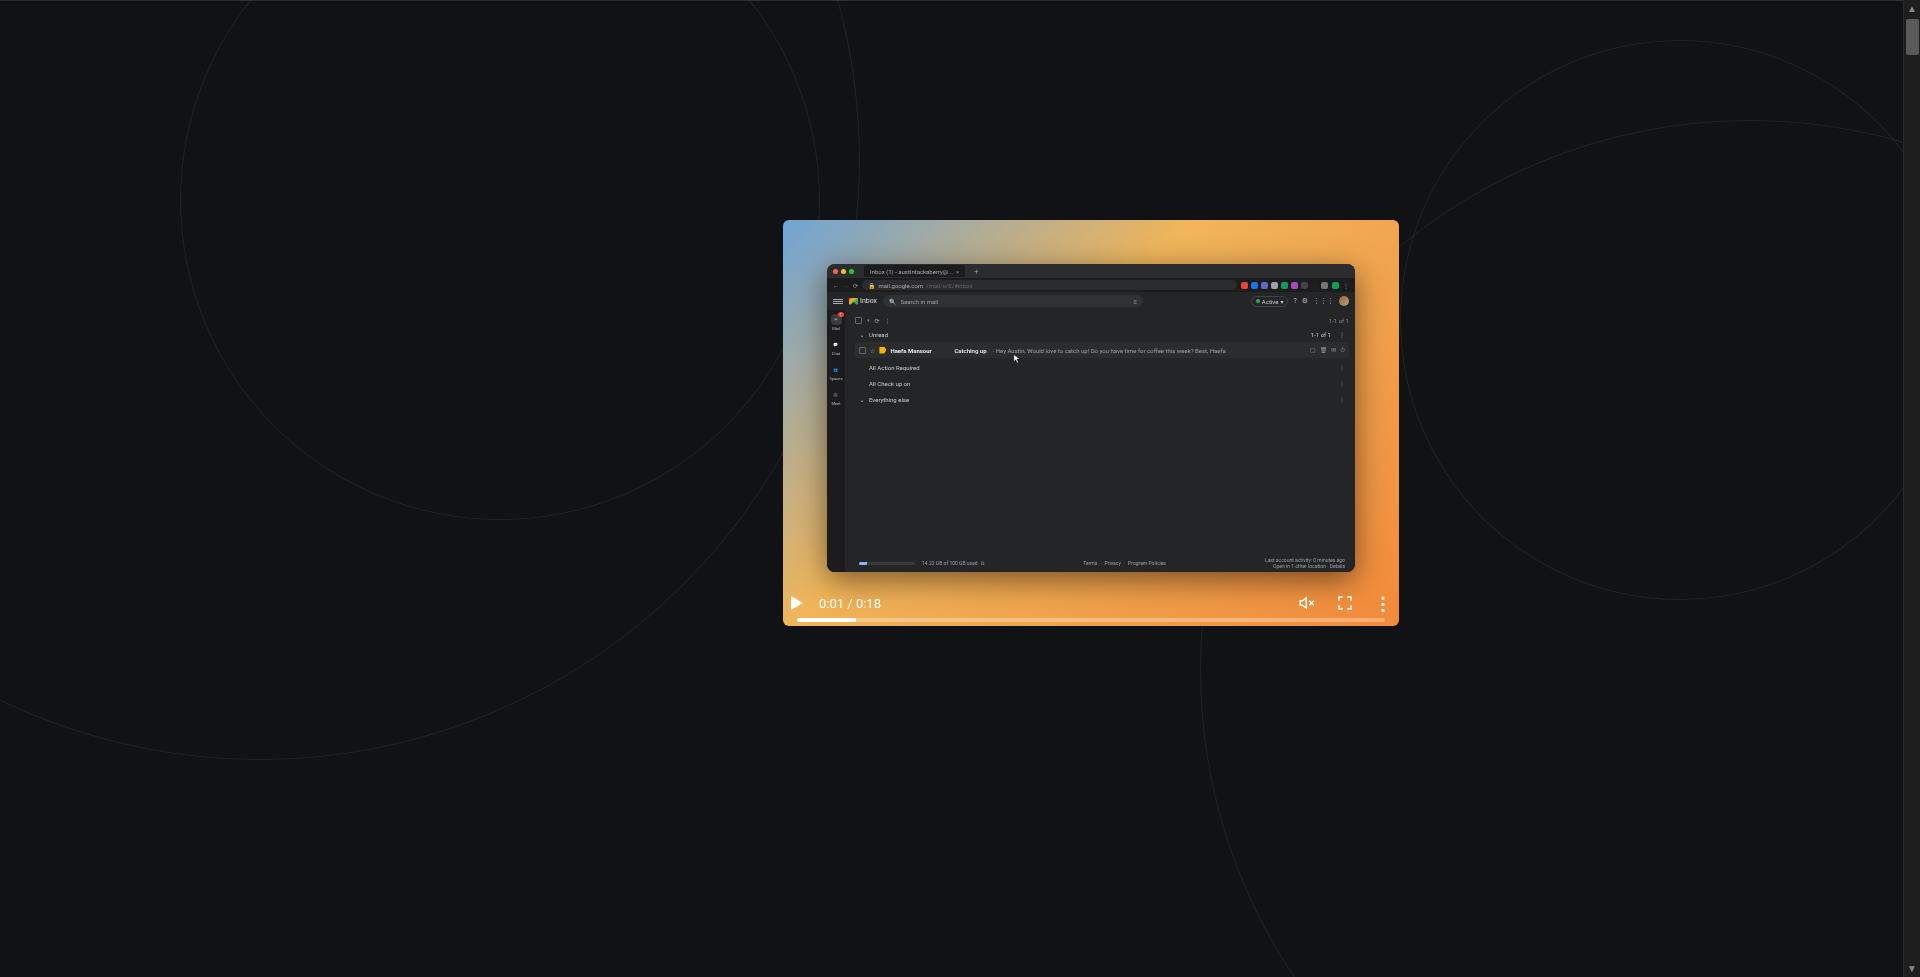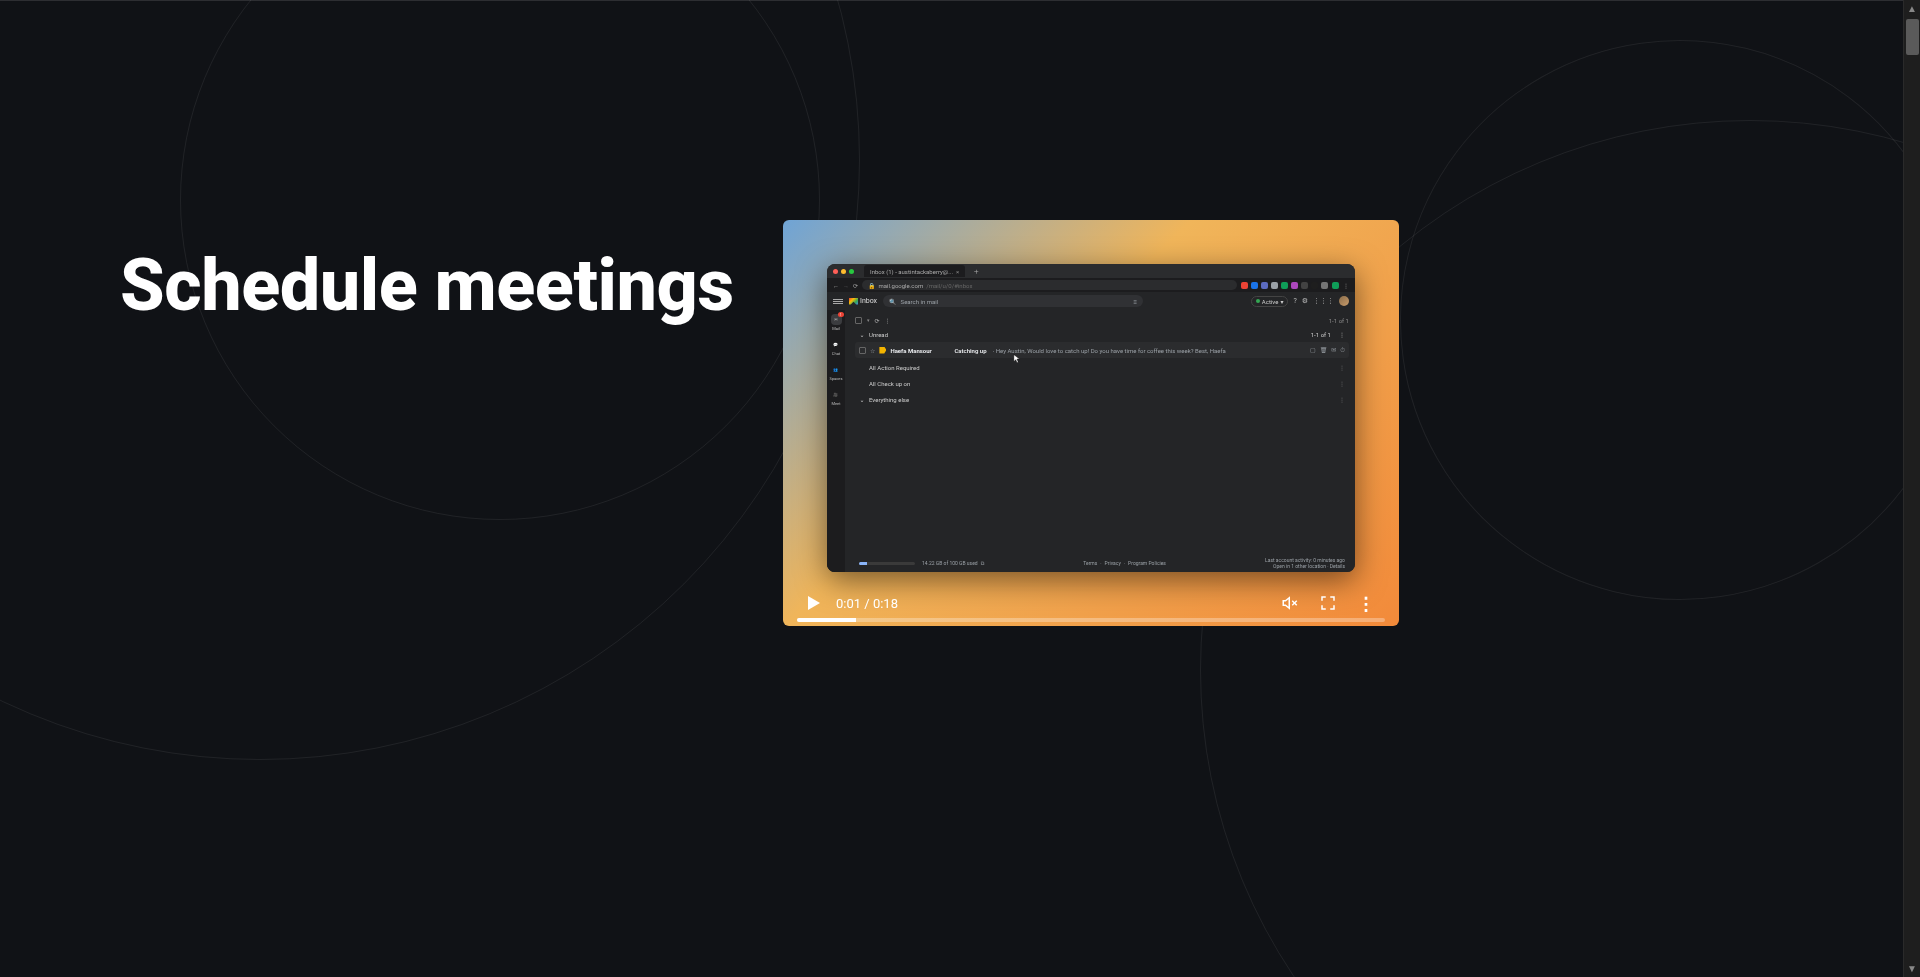--- a/index.html
+++ b/index.html
@@ -332,21 +332,21 @@
     }
     .progress-fill {
       width: 10%;
       height: 100%;
       background: #fff;
     }
     .ctrl-row {
       flex: 1;
       display: flex;
       align-items: center;
-      padding: 0 25px;
+      padding: 0 8px;
       gap: 16px;
       color: #fff;
       font-size: 13px;
     }
     .ctrl-right { margin-left: auto; display: flex; align-items: center; gap: 20px; }
     .play-icon {
       width: 0; height: 0;
       border-left: 12px solid #fff;
       border-top: 7px solid transparent;
       border-bottom: 7px solid transparent;
@@ -361,21 +361,21 @@
 
 <div class="top-border"></div>
 
 <div class="bg-circle bg-circle-1"></div>
 <div class="bg-circle bg-circle-2"></div>
 <div class="bg-circle bg-circle-3"></div>
 <div class="bg-circle bg-circle-4"></div>
 
 <div class="hero-left">
   <h1 class="hero-title">
-    <span>Schedule meetings</span><br>
+    <br>
   </h1>
 </div>
 
 <div class="video-wrap">
   <div class="browser-window">
 
     <div class="tab-bar">
       <div class="traffic-lights">
         <div class="tl r"></div>
         <div class="tl y"></div>

